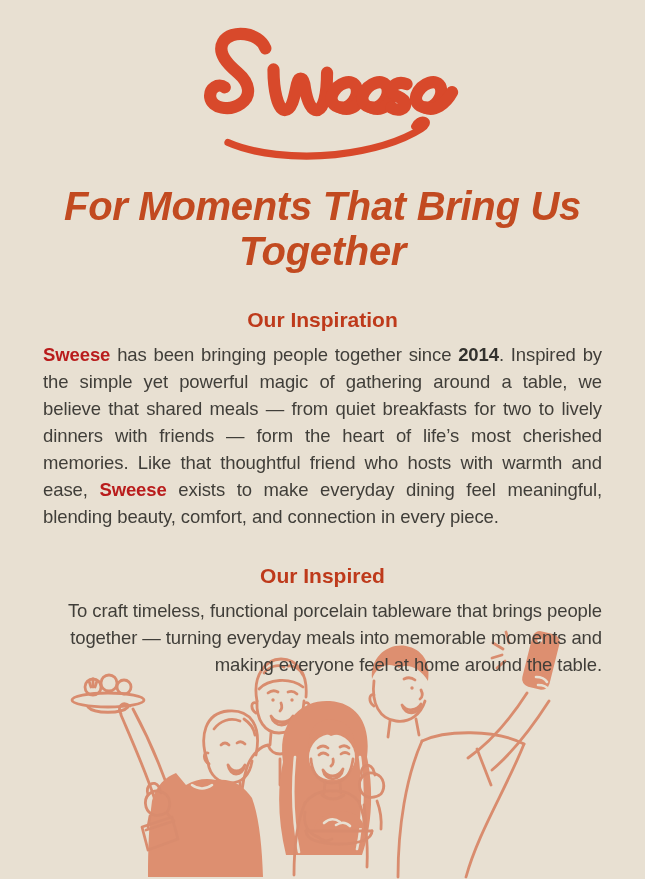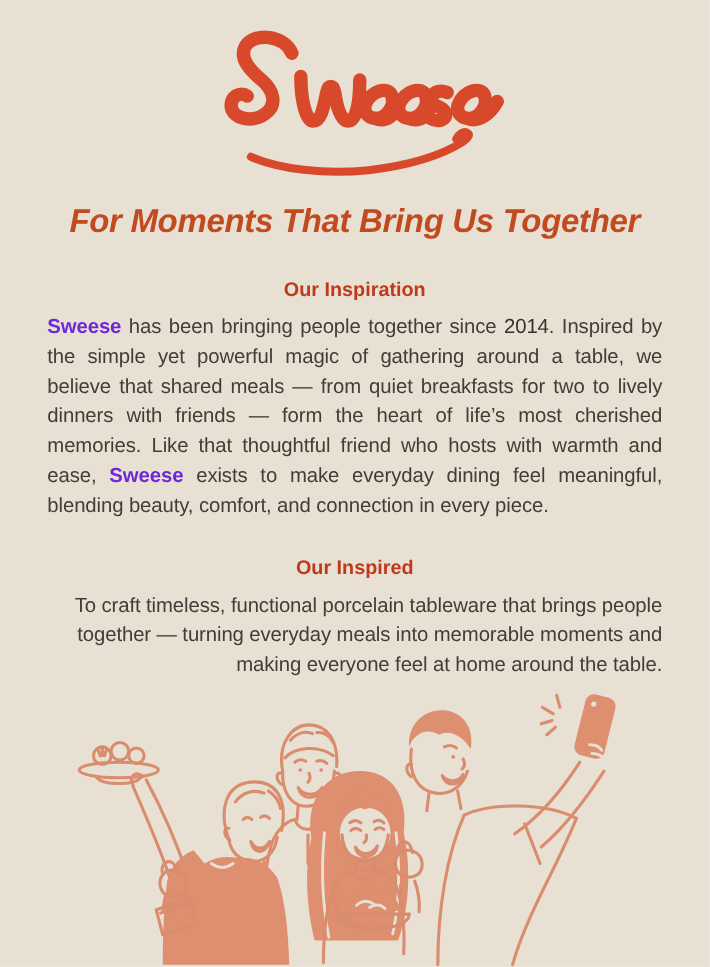--- a/index.html
+++ b/index.html
@@ -10,44 +10,44 @@
     background: #E8E0D2;
     overflow: hidden;
     font-family: "Liberation Sans", sans-serif;
   }
   .content { padding: 0 43px; position: relative; z-index: 2; }
   .logo-wrap { text-align: center; padding-top: 24px; }
   .logo-svg { display: inline-block; width: 272px; height: 138px; }
   .headline {
     margin: 18px 0 0 0;
     text-align: center;
-    font-size: 30px;
+    font-size: 40px;
     font-weight: 700;
     font-style: italic;
     letter-spacing: -0.3px;
     color: #C24A20;
   }
   .section-heading {
     margin: 34px 0 0 0;
     text-align: center;
-    font-size: 18px;
+    font-size: 21px;
     font-weight: 700;
     color: #BE3A1B;
   }
   .body-para {
     margin: 9px 0 0 0;
     font-size: 18.5px;
     line-height: 27px;
     letter-spacing: -0.1px;
     color: #403E39;
     text-align: right;
   }
   .justify { text-align: justify; }
-  .seg-brand { color: #6d28d9; font-weight: 700; }
-  .seg-bold { color: #33322E; font-weight: 400; }
+  .seg-brand { color: #b91c1c; font-weight: 700; }
+  .seg-bold { color: #33322E; font-weight: 700; }
   .illustration {
     position: absolute;
     left: 0; bottom: 0;
     width: 645px; height: 262px;
     z-index: 1;
   }
   .ln { fill: none; stroke: #D98C6E; stroke-width: 2.8; stroke-linecap: round; stroke-linejoin: round; }
   .fillc { fill: #DD8F70; stroke: none; }
   .cream { fill: none; stroke: #E8E0D2; stroke-width: 2.6; stroke-linecap: round; }
   .creamfill { fill: #E8E0D2; }

